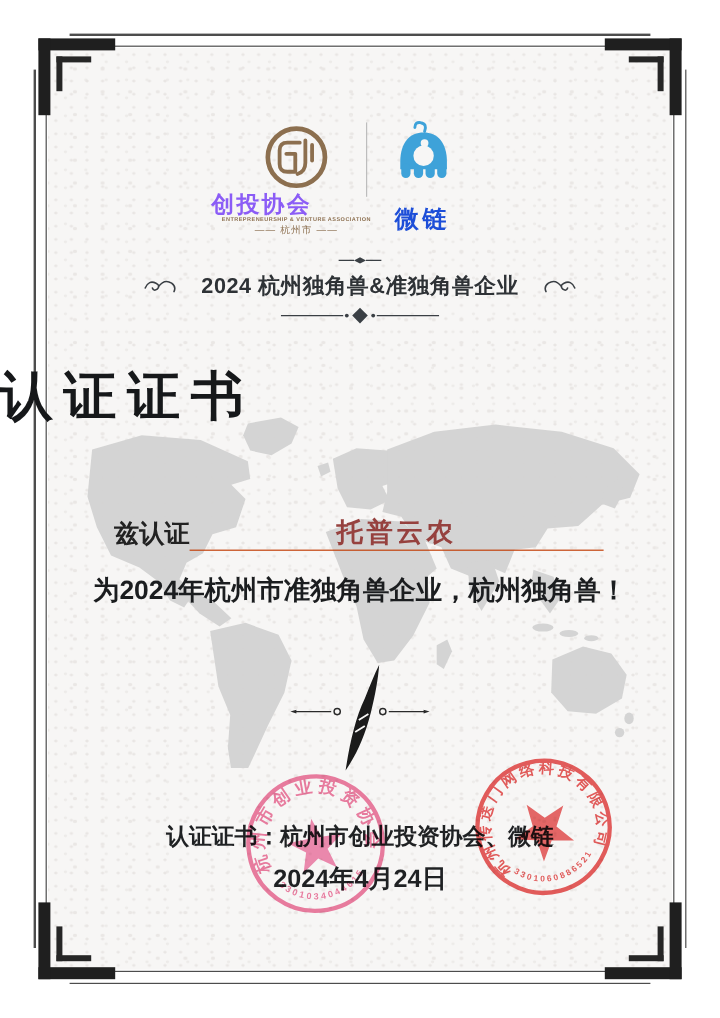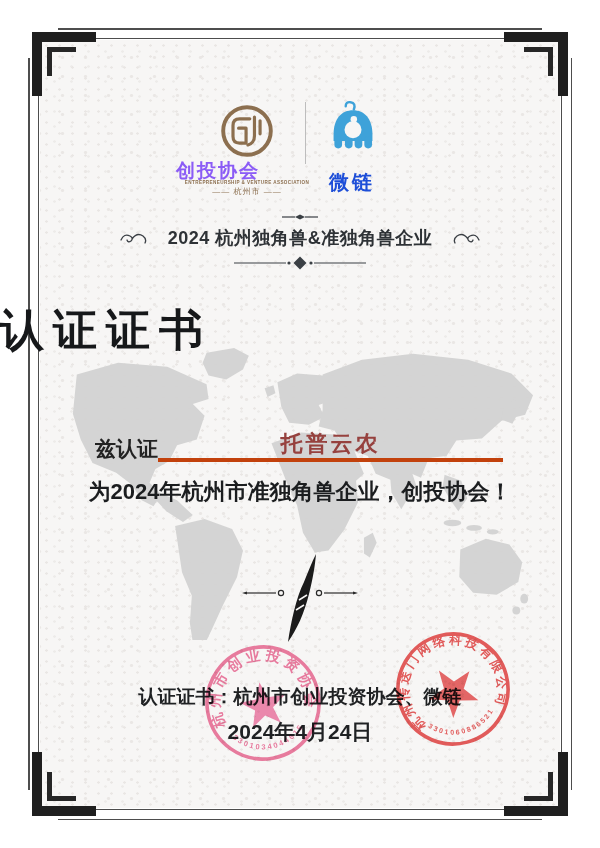--- a/index.html
+++ b/index.html
@@ -55,21 +55,21 @@
   .orn-mid{position:absolute;left:234px;top:255px;}
   .doc-title{position:absolute;left:0;right:0;top:301px;text-align:left;
     font-size:44px;font-weight:700;letter-spacing:9px;color:#16181a;}
 
   
   .map{position:absolute;left:58px;top:345px;opacity:.95;}
 
   
   .certify-row{position:absolute;left:95px;right:97px;top:428px;display:flex;align-items:flex-end;}
   .certify-label{font-size:21px;font-weight:700;color:#222;line-height:1.25;white-space:nowrap;}
-  .certify-line{flex:1;border-bottom:4px solid #c2410c;text-align:center;}
+  .certify-line{flex:1;border-bottom:1px solid #c2410c;text-align:center;}
   .recipient{font-size:22px;font-weight:700;color:#96413e;letter-spacing:3px;
     position:relative;top:1px;}
   .statement{position:absolute;left:0;right:0;top:477px;text-align:center;
     font-size:22px;font-weight:700;color:#1b1d1f;}
 
   
   .quill-wrap{position:absolute;left:240px;top:552px;}
 
   
   .issuer{position:absolute;left:0;right:0;top:684px;text-align:center;
@@ -175,21 +175,21 @@
   </svg>
 
   <div class="doc-title">认证证书</div>
 
   <div class="certify-row">
     <span class="certify-label">兹认证</span>
     <span class="certify-line">
       <span class="recipient">托普云农</span>
     </span>
   </div>
-  <div class="statement">为2024年杭州市准独角兽企业，创投协会！</div>
+  <div class="statement">为2024年杭州市准独角兽企业，杭州独角兽！</div>
 
   <svg class="quill-wrap" width="120" height="92" viewBox="0 0 120 92">
     <line x1="6" y1="41" x2="36" y2="41" stroke="#2a2a2a" stroke-width="1.2"></line>
     <circle cx="41" cy="41" r="2.6" fill="none" stroke="#2a2a2a" stroke-width="1.2"></circle>
     <polygon points="2,41 7,39.4 7,42.6" fill="#2a2a2a"></polygon>
     <line x1="84" y1="41" x2="114" y2="41" stroke="#2a2a2a" stroke-width="1.2"></line>
     <circle cx="79" cy="41" r="2.6" fill="none" stroke="#2a2a2a" stroke-width="1.2"></circle>
     <polygon points="118,41 113,39.4 113,42.6" fill="#2a2a2a"></polygon>
     <path d="M48,90 C51,70 56,46 64,30 C68,20 72,10 76,2 C75,14 73,26 69,42 C64,62 57,77 48,90 Z" fill="#1b1b1b"></path>
     <path d="M56,58 l8,-5 M59,48 l8,-5" stroke="#f7f6f5" stroke-width="1.5"></path>

